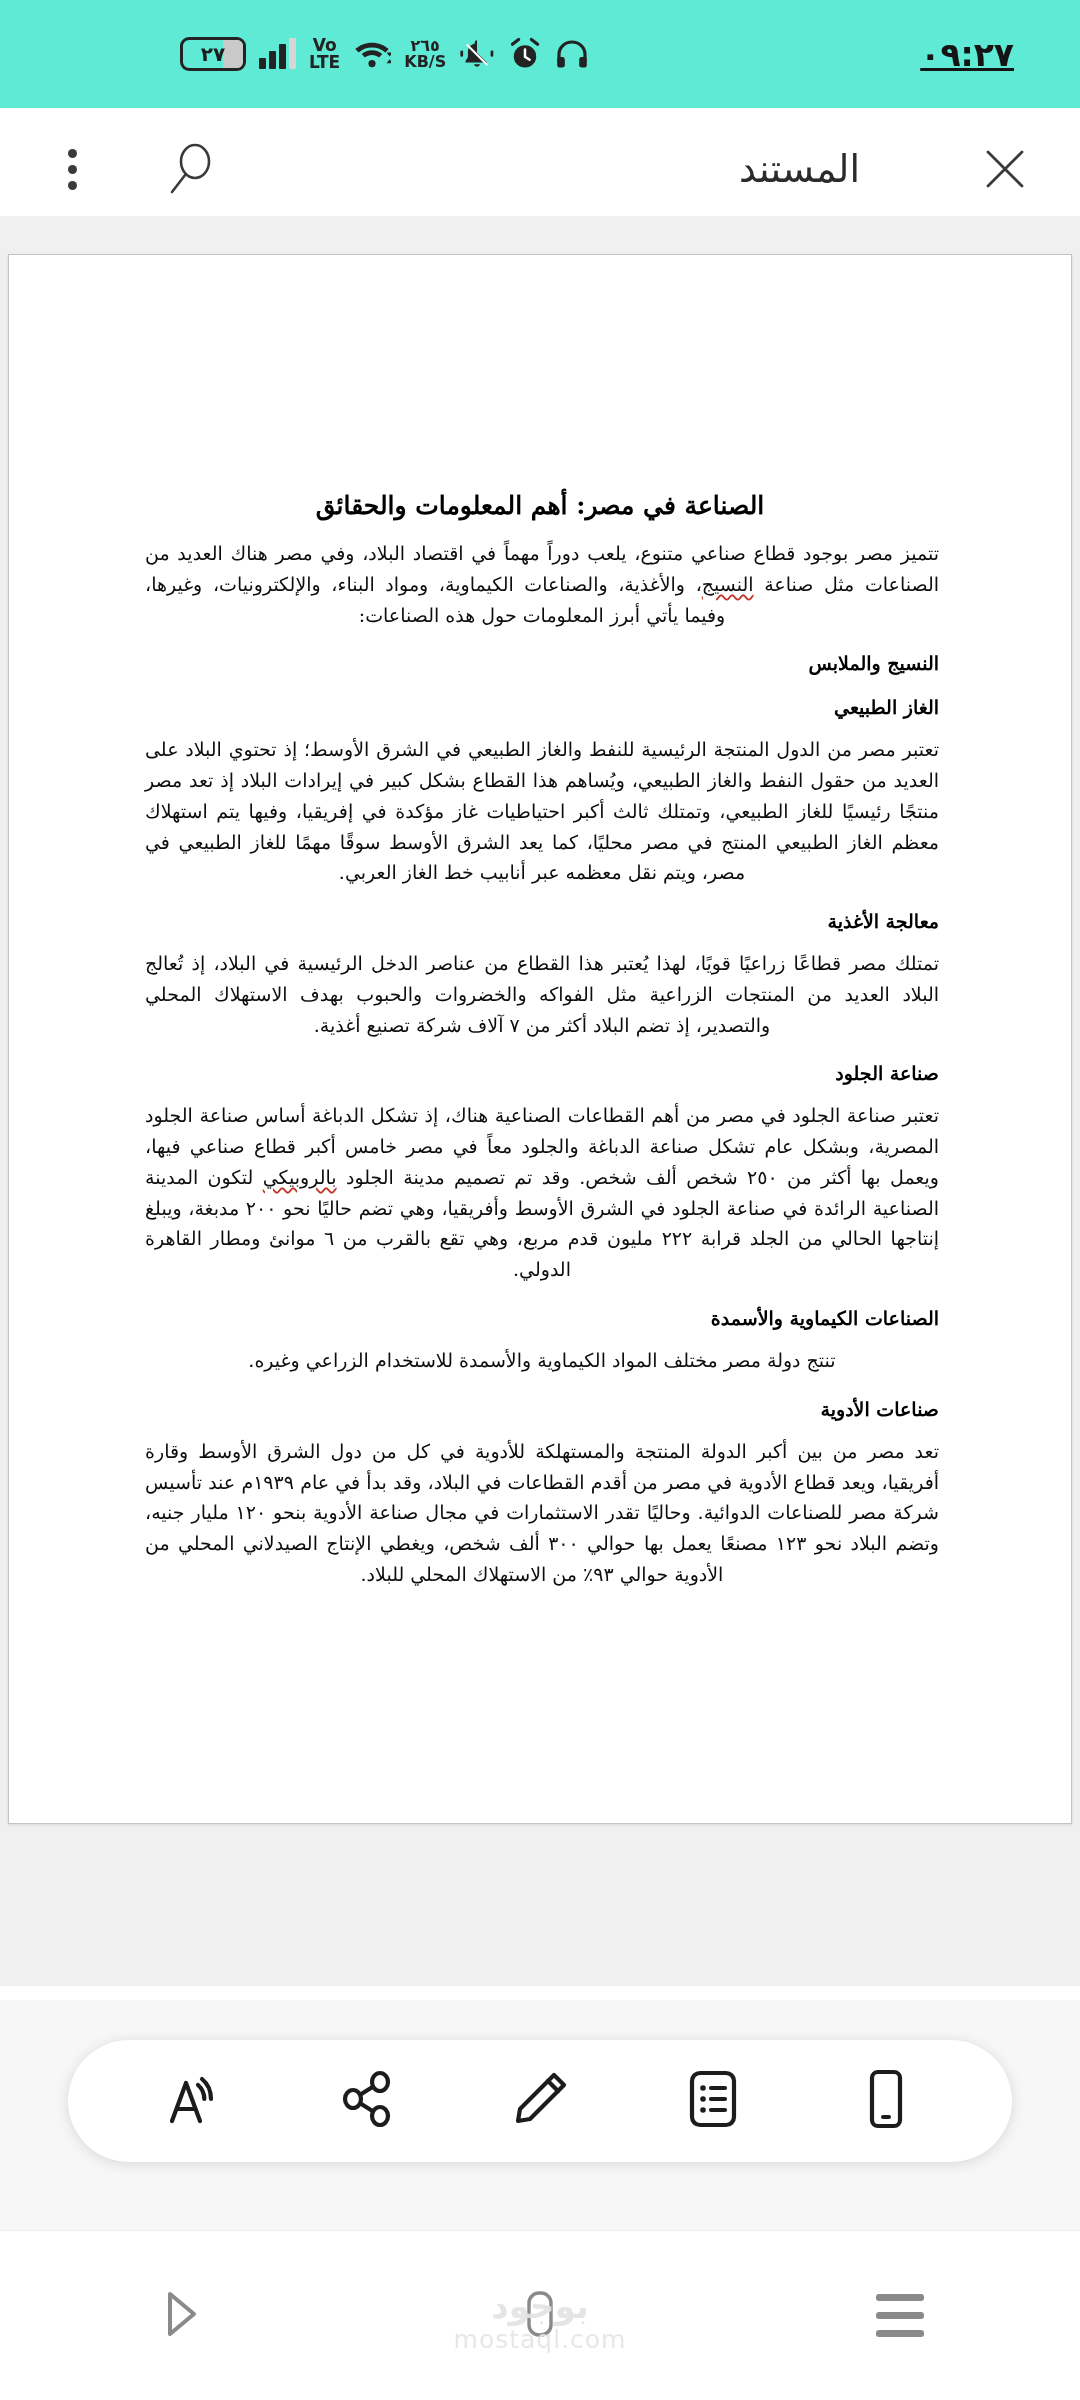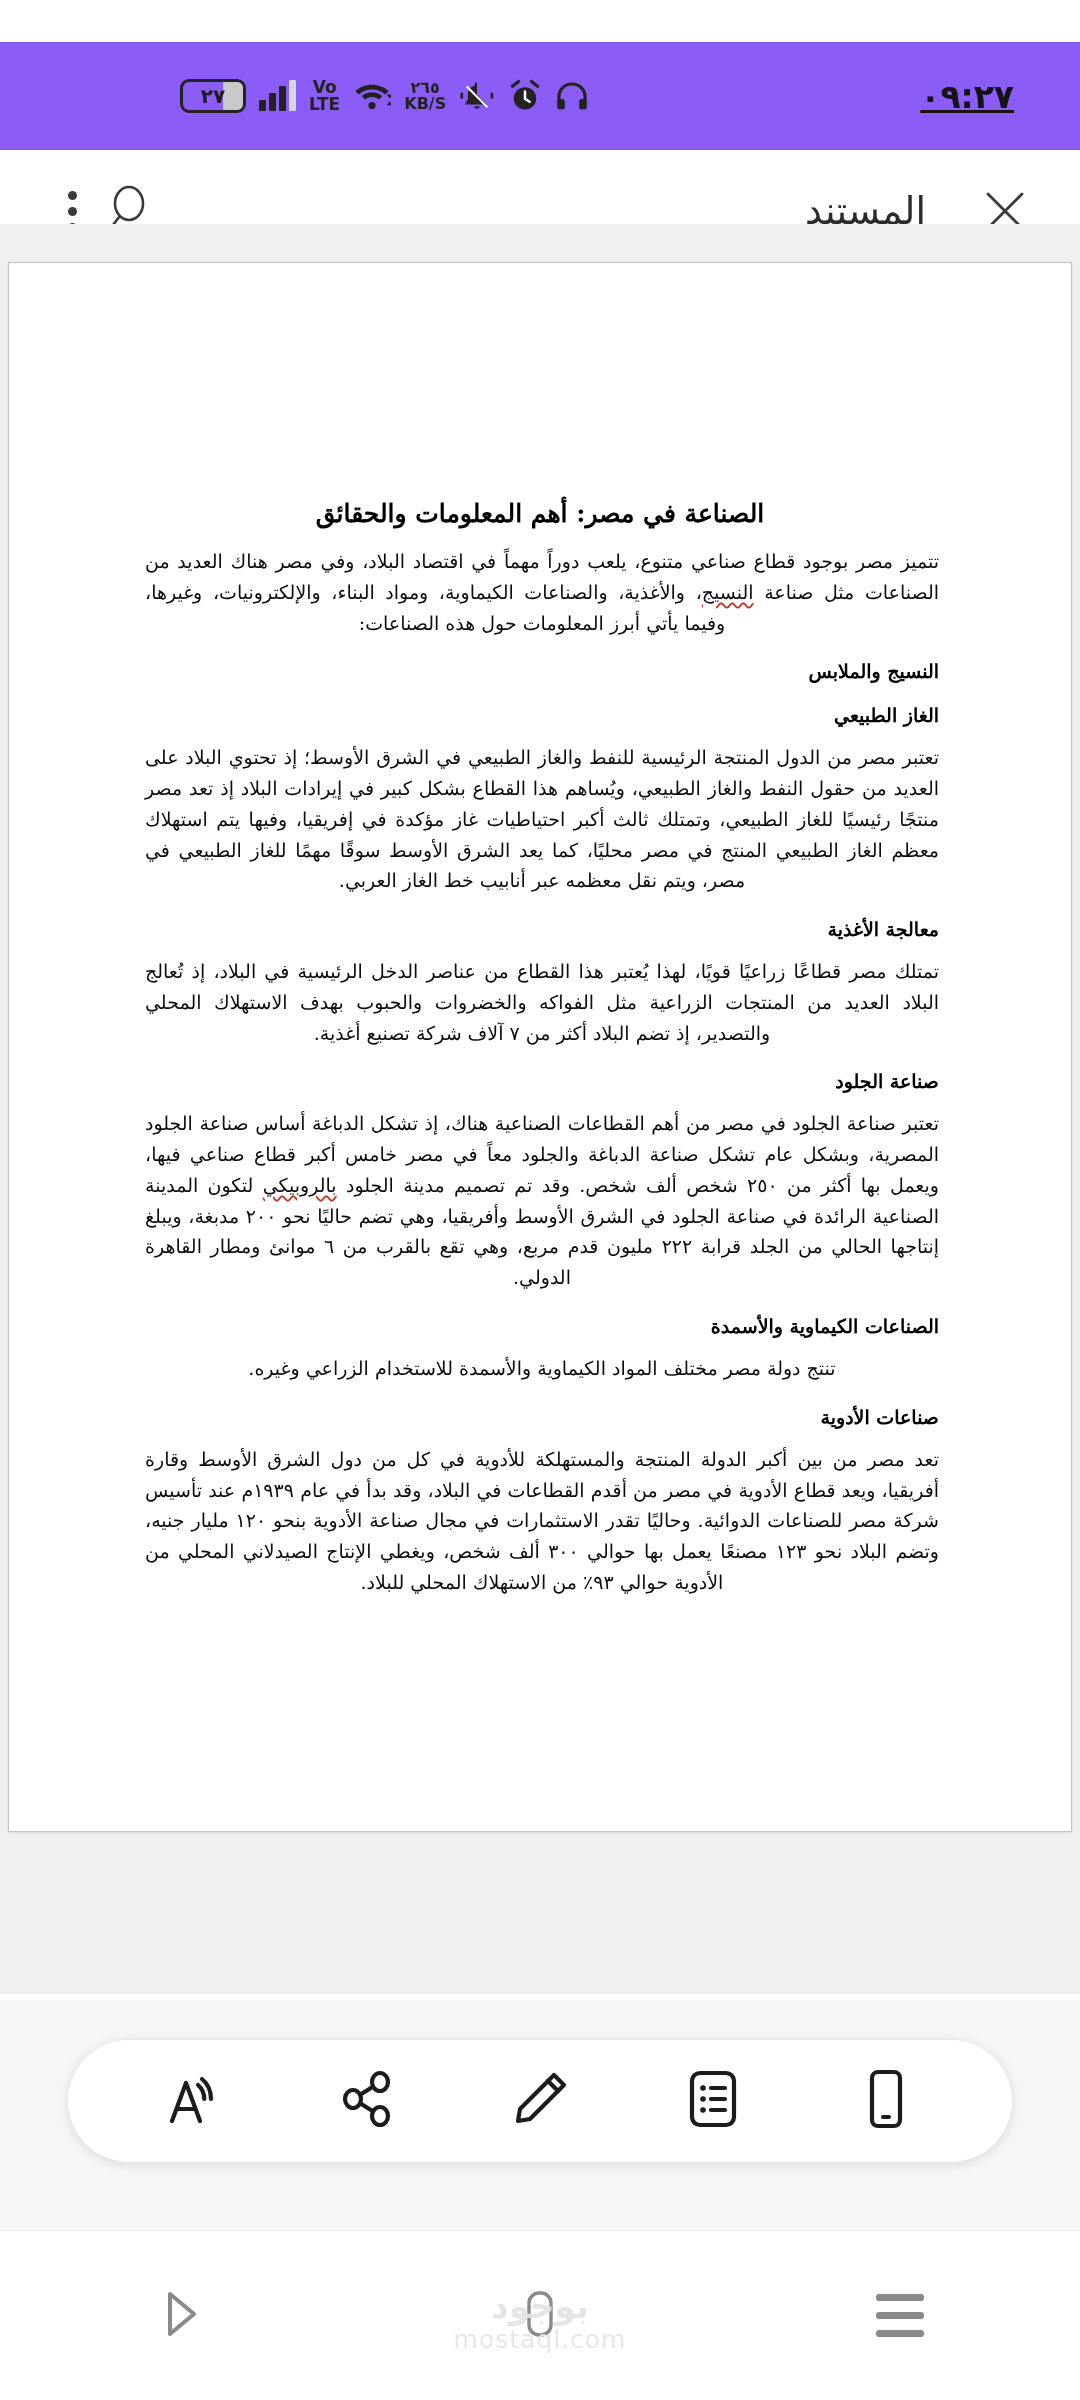--- a/index.html
+++ b/index.html
@@ -17,23 +17,22 @@
     position: relative;
   }
 
   
   .status-bar {
     height: 108px;
     width: 100%;
     display: flex;
     align-items: center;
     padding: 0 36px 0 0;
-    background: #8b5cf6;
+    background: #5eead4;
     direction: ltr;
-    margin-top: 42px;
   }
 
   .status-left { width: 150px; }
 
   .status-icons {
     display: flex;
     align-items: center;
     gap: 13px;
     margin-left: 30px;
   }
@@ -125,20 +124,21 @@
     display: flex;
     align-items: center;
     justify-content: space-between;
     padding: 0 48px 0 52px;
     background: #ffffff;
     direction: ltr;
   }
   .app-bar-left, .app-bar-right {
     display: flex;
     align-items: center;
+    gap: 66px;
   }
   .doc-title {
     font-size: 38px;
     font-weight: 400;
     color: #2b2b2b;
     margin-right: 52px;
     direction: rtl;
     font-family: "DejaVu Sans", "Liberation Sans", sans-serif;
   }
   .kebab {
@@ -150,21 +150,21 @@
   .kebab span {
     width: 9px; height: 9px;
     background: #3a3a3a;
     border-radius: 50%;
     display: block;
   }
 
   
   .doc-scroll {
     position: absolute;
-    top: 224px;
+    top: 216px;
     left: 0;
     width: 1080px;
     height: 1770px;
     background: #f0f0f0;
   }
 
   .page {
     position: absolute;
     top: 38px;
     left: 8px;

